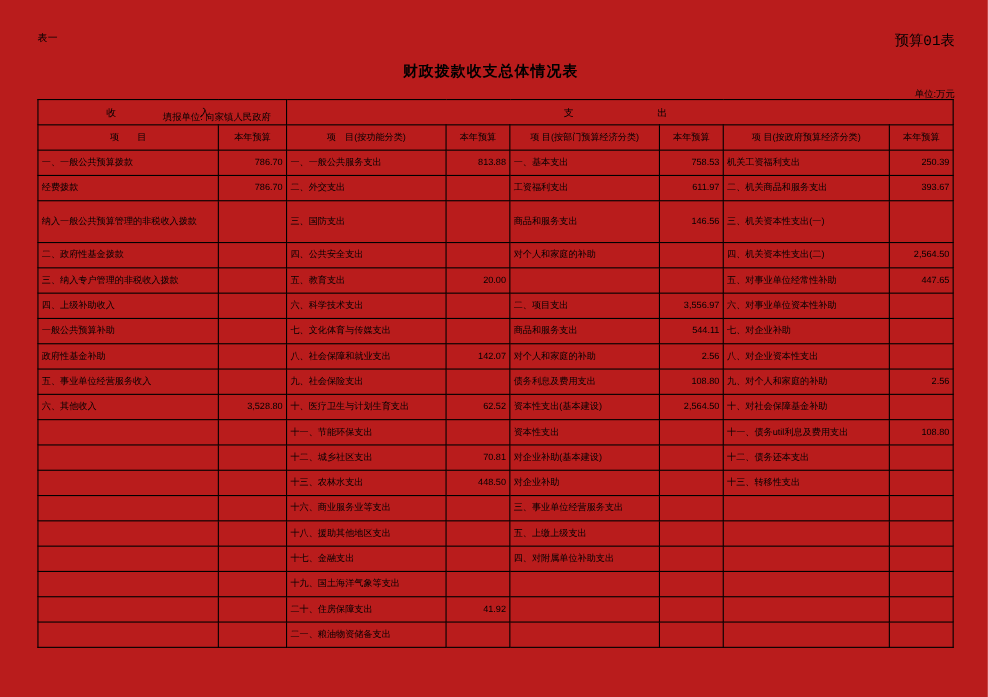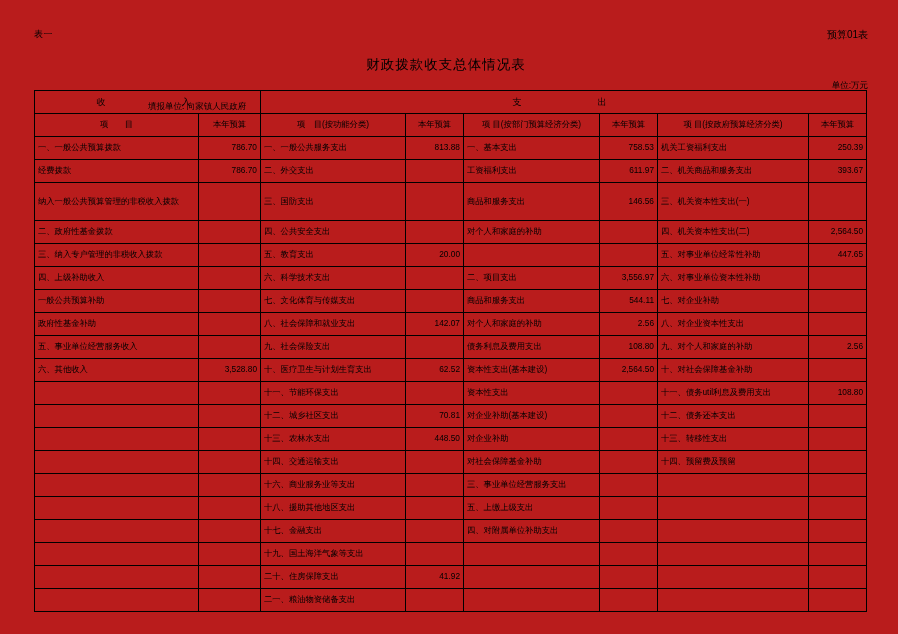--- a/index.html
+++ b/index.html
@@ -24,29 +24,30 @@
   }
   .hdr-left {
     position: absolute;
     left: 34px; top: 28px;
     font-size: 9px;
     letter-spacing: 0.5px;
   }
   .hdr-right {
     position: absolute;
     right: 30px; top: 28px;
-    font-size: 10px;
+    font-size: 13px;
+    font-family: Liberation Mono, monospace;
   }
   .doc-title {
     position: absolute;
     left: 0; top: 56px;
     width: 892px;
     text-align: center;
     font-size: 13.5px;
-    font-weight: normal;
+    font-weight: bold;
     letter-spacing: 1px;
   }
   .subhdr-left {
     position: absolute;
     left: 148px; top: 73px;
     font-size: 8.5px;
     margin-top: 28px;
   }
   .subhdr-right {
     position: absolute;
@@ -247,30 +248,20 @@
           <td class="c-left">十三、农林水支出</td>
           <td class="c-right">448.50</td>
           <td class="c-left indent1">对企业补助</td>
           <td class="c-right"></td>
           <td class="c-left">十三、转移性支出</td>
           <td class="c-right"></td>
         </tr>
         <tr>
           <td class="c-left"></td>
           <td class="c-right"></td>
-          <td class="c-left">十四、交通运输支出</td>
-          <td class="c-right"></td>
-          <td class="c-left indent1">对社会保障基金补助</td>
-          <td class="c-right"></td>
-          <td class="c-left">十四、预留费及预留</td>
-          <td class="c-right"></td>
-        </tr>
-        <tr>
-          <td class="c-left"></td>
-          <td class="c-right"></td>
           <td class="c-left">十六、商业服务业等支出</td>
           <td class="c-right"></td>
           <td class="c-left">三、事业单位经营服务支出</td>
           <td class="c-right"></td>
           <td class="c-left"></td>
           <td class="c-right"></td>
         </tr>
         <tr>
           <td class="c-left"></td>
           <td class="c-right"></td>

